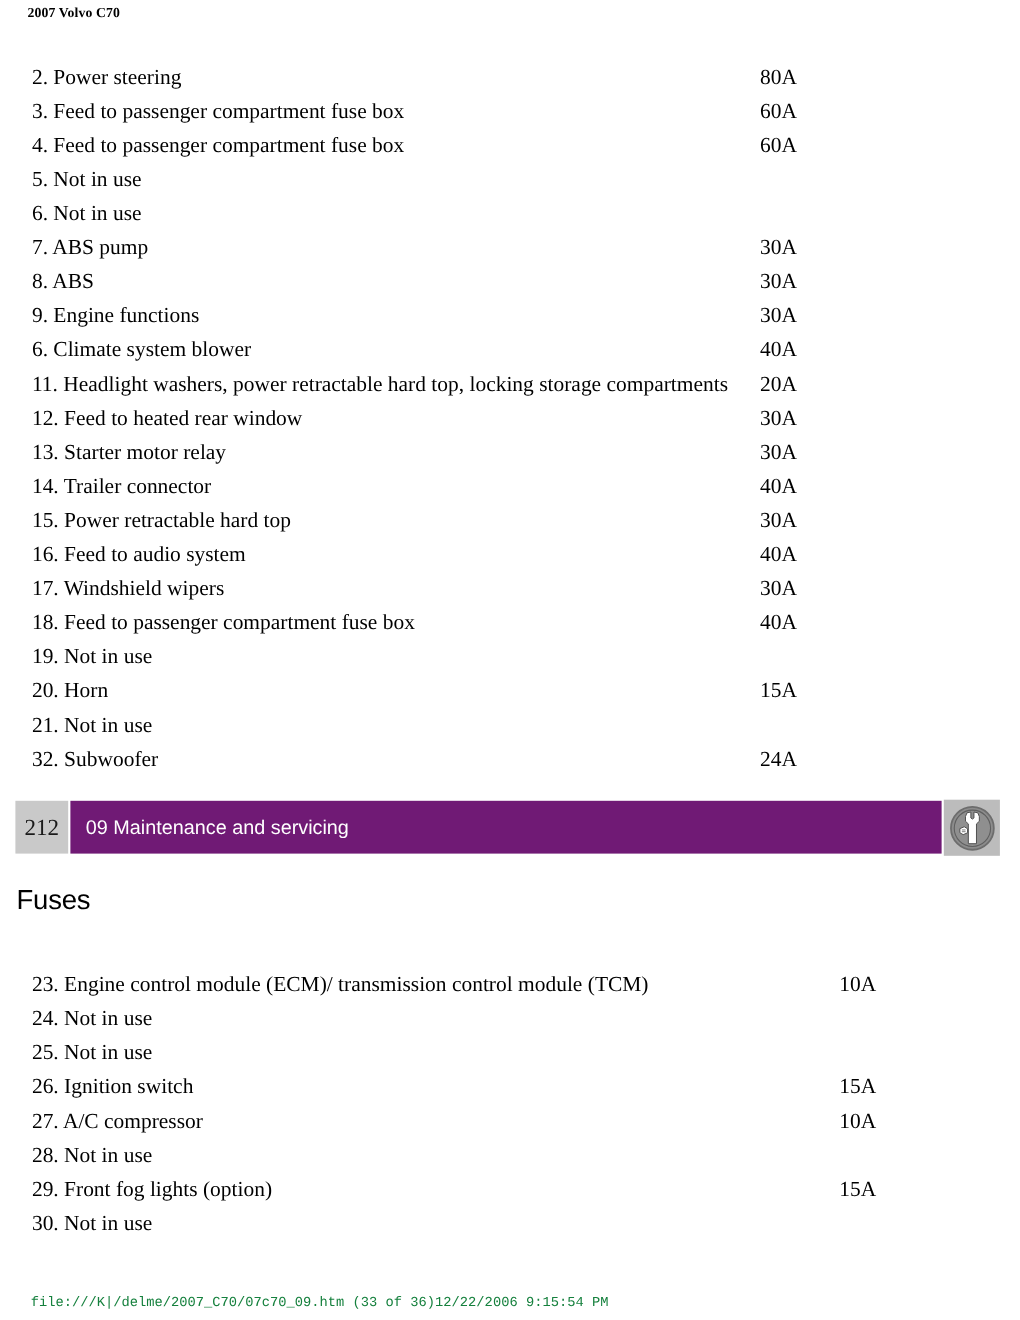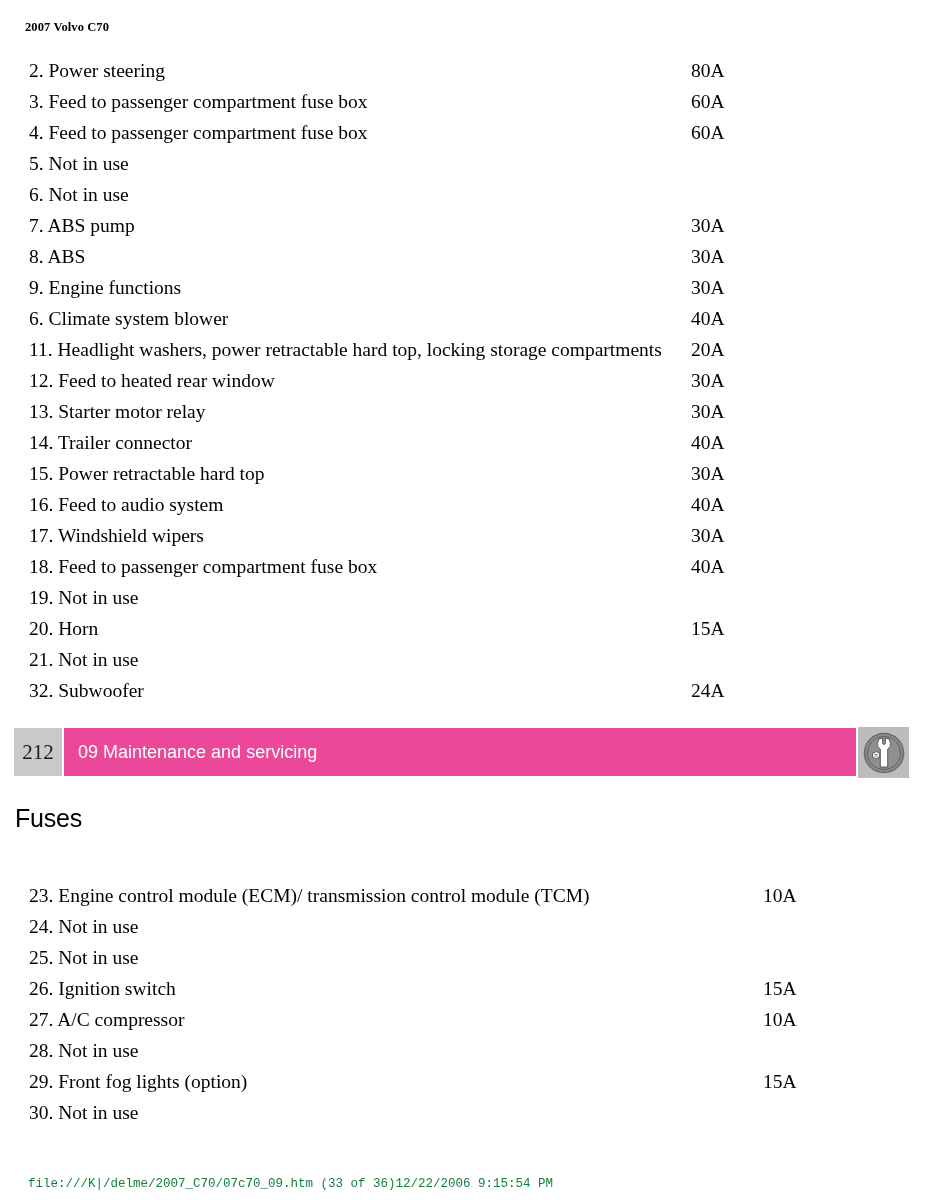--- a/index.html
+++ b/index.html
@@ -22,21 +22,20 @@
   .page-header {
     position: absolute;
     left: 25px;
     top: 4px;
     font-family: "Liberation Serif", "DejaVu Serif", serif;
     font-size: 12.5px;
     font-weight: bold;
     letter-spacing: 0.1px;
     color: #000;
     white-space: nowrap;
-    margin-top: 16px;
   }
 
   
   .fuse-list {
     position: absolute;
     left: 0;
     width: 927px;
     padding: 0;
     margin: 10px;
     list-style: none;
@@ -97,21 +96,21 @@
     font-size: 21px;
     line-height: 48px;
     text-align: center;
   }
   .banner-bar {
     position: absolute;
     left: 50px;
     top: 0;
     width: 792px;
     height: 48px;
-    background: #ec4899;
+    background: #701a75;
   }
   .banner-title {
     position: absolute;
     left: 14px;
     top: 0;
     height: 48px;
     line-height: 48px;
     font-family: "Liberation Sans", "DejaVu Sans", sans-serif;
     font-size: 18px;
     color: #ffffff;

